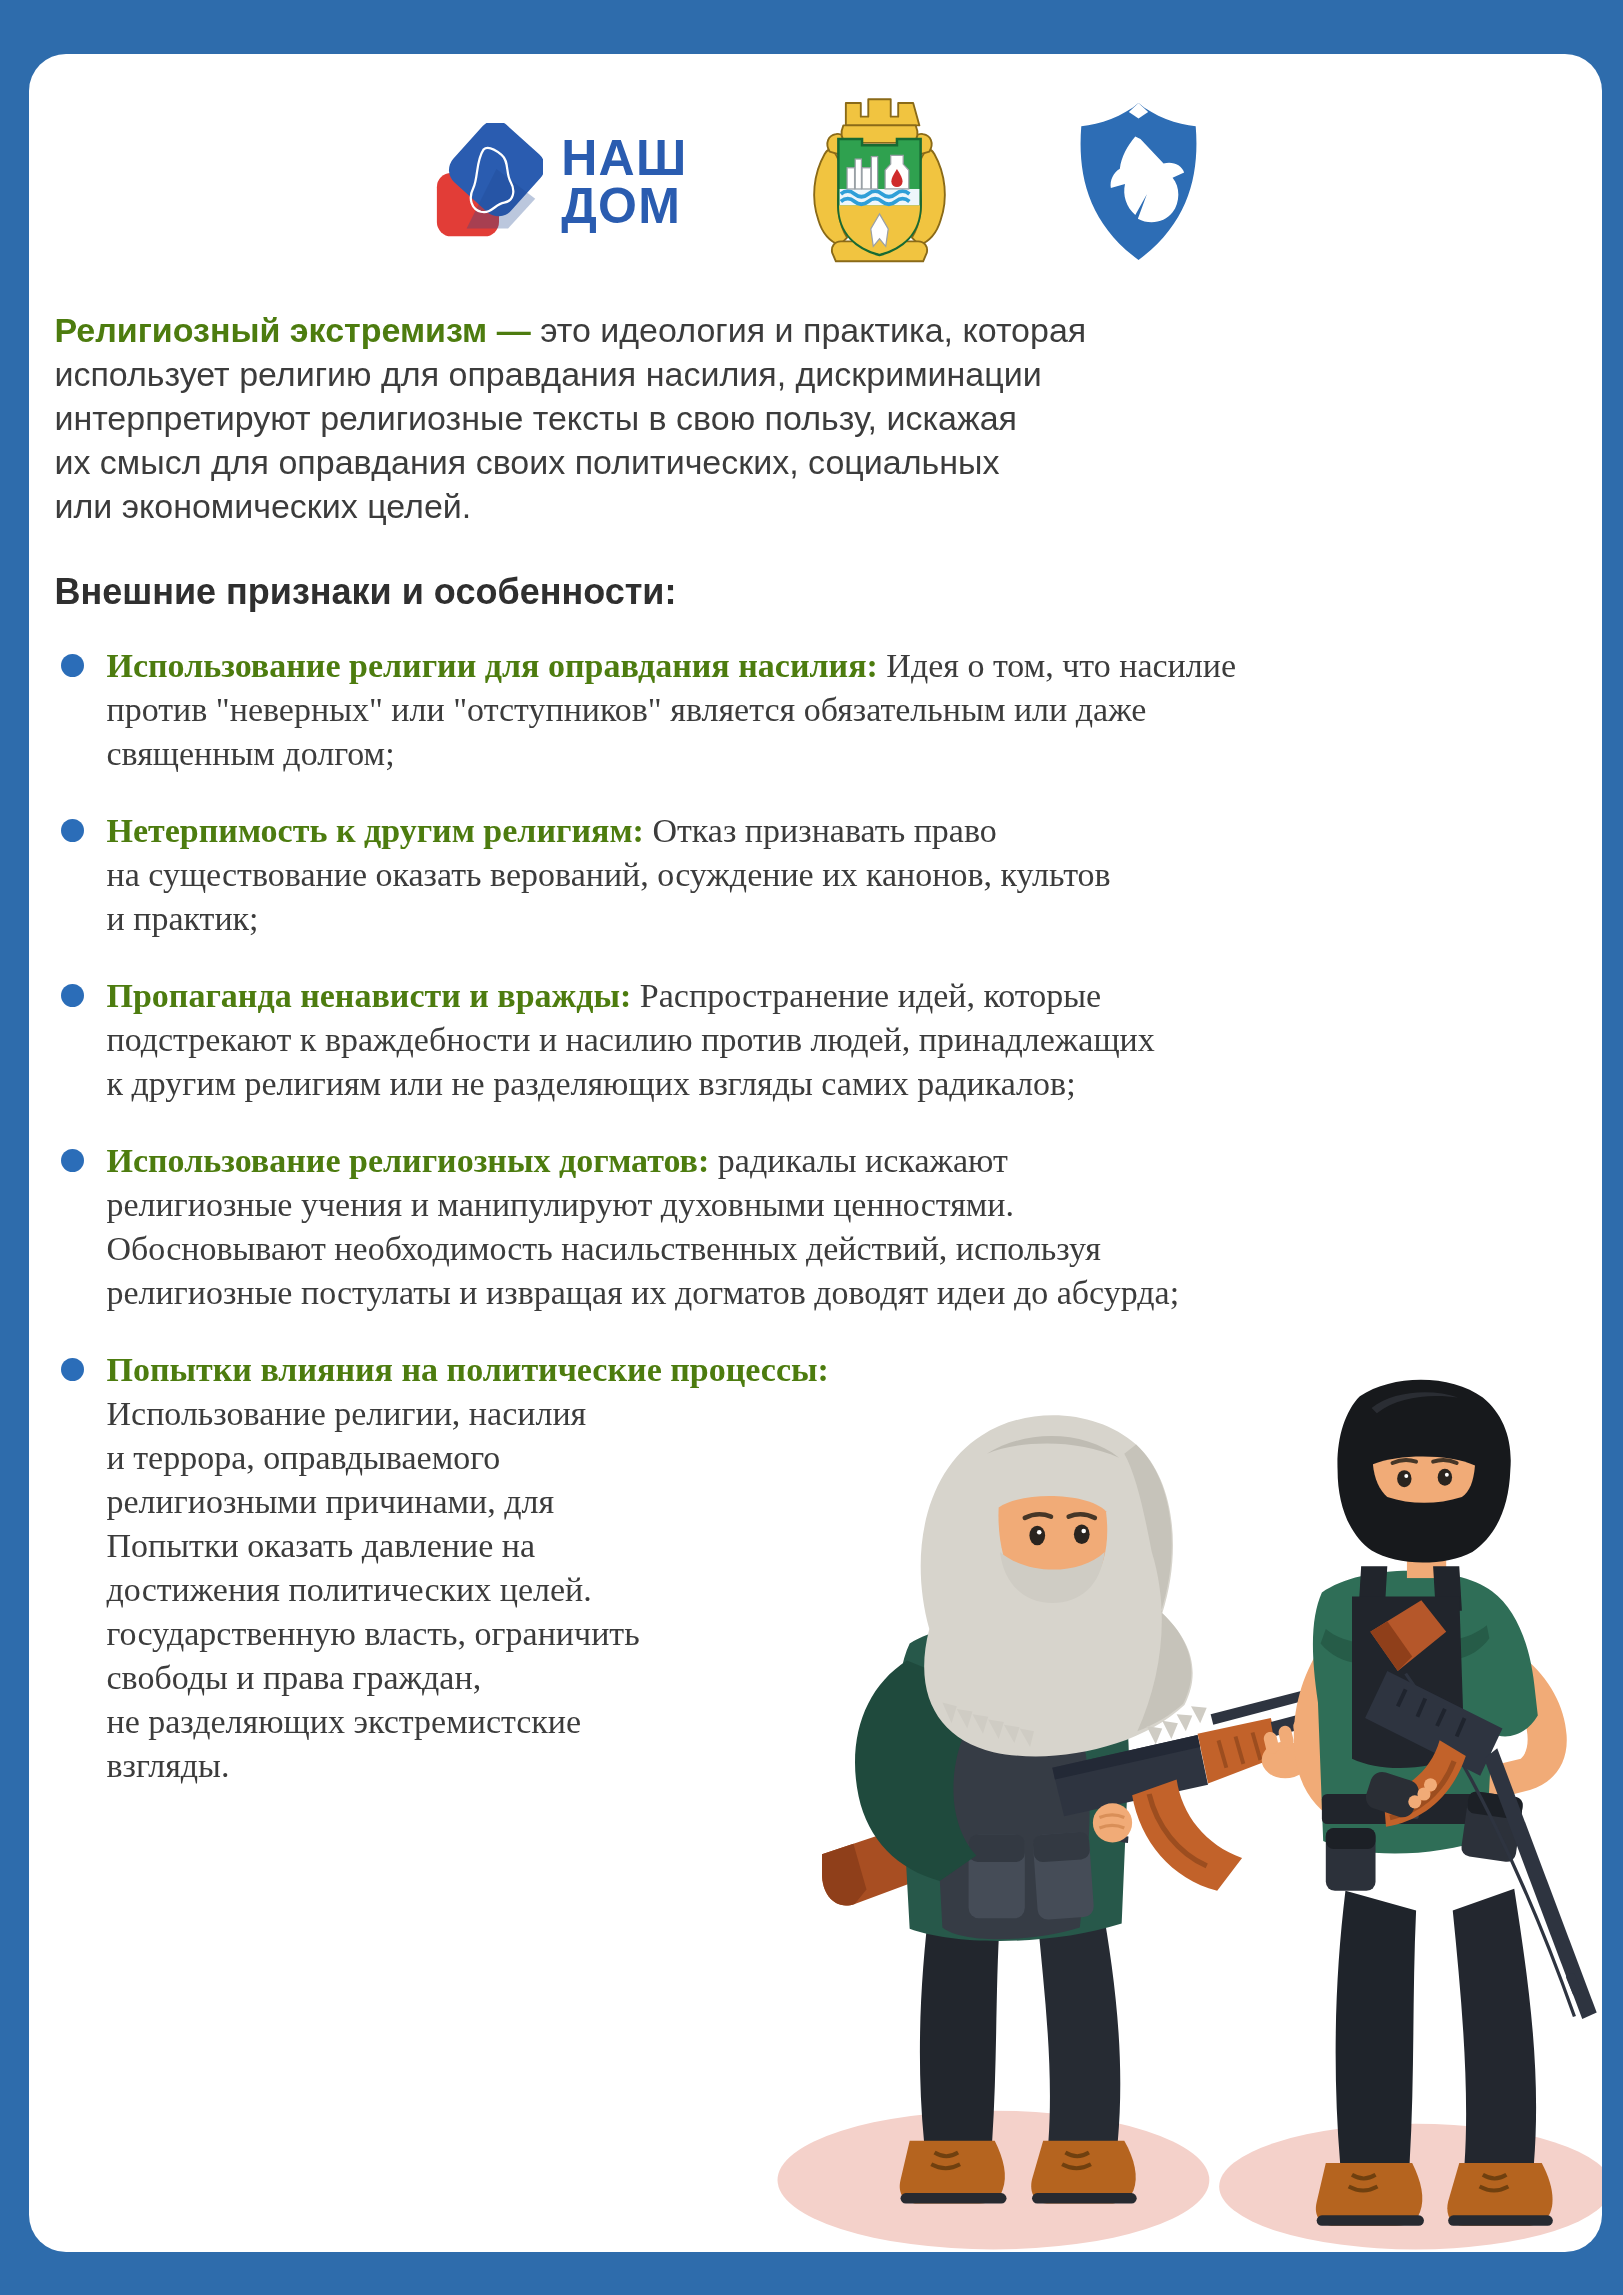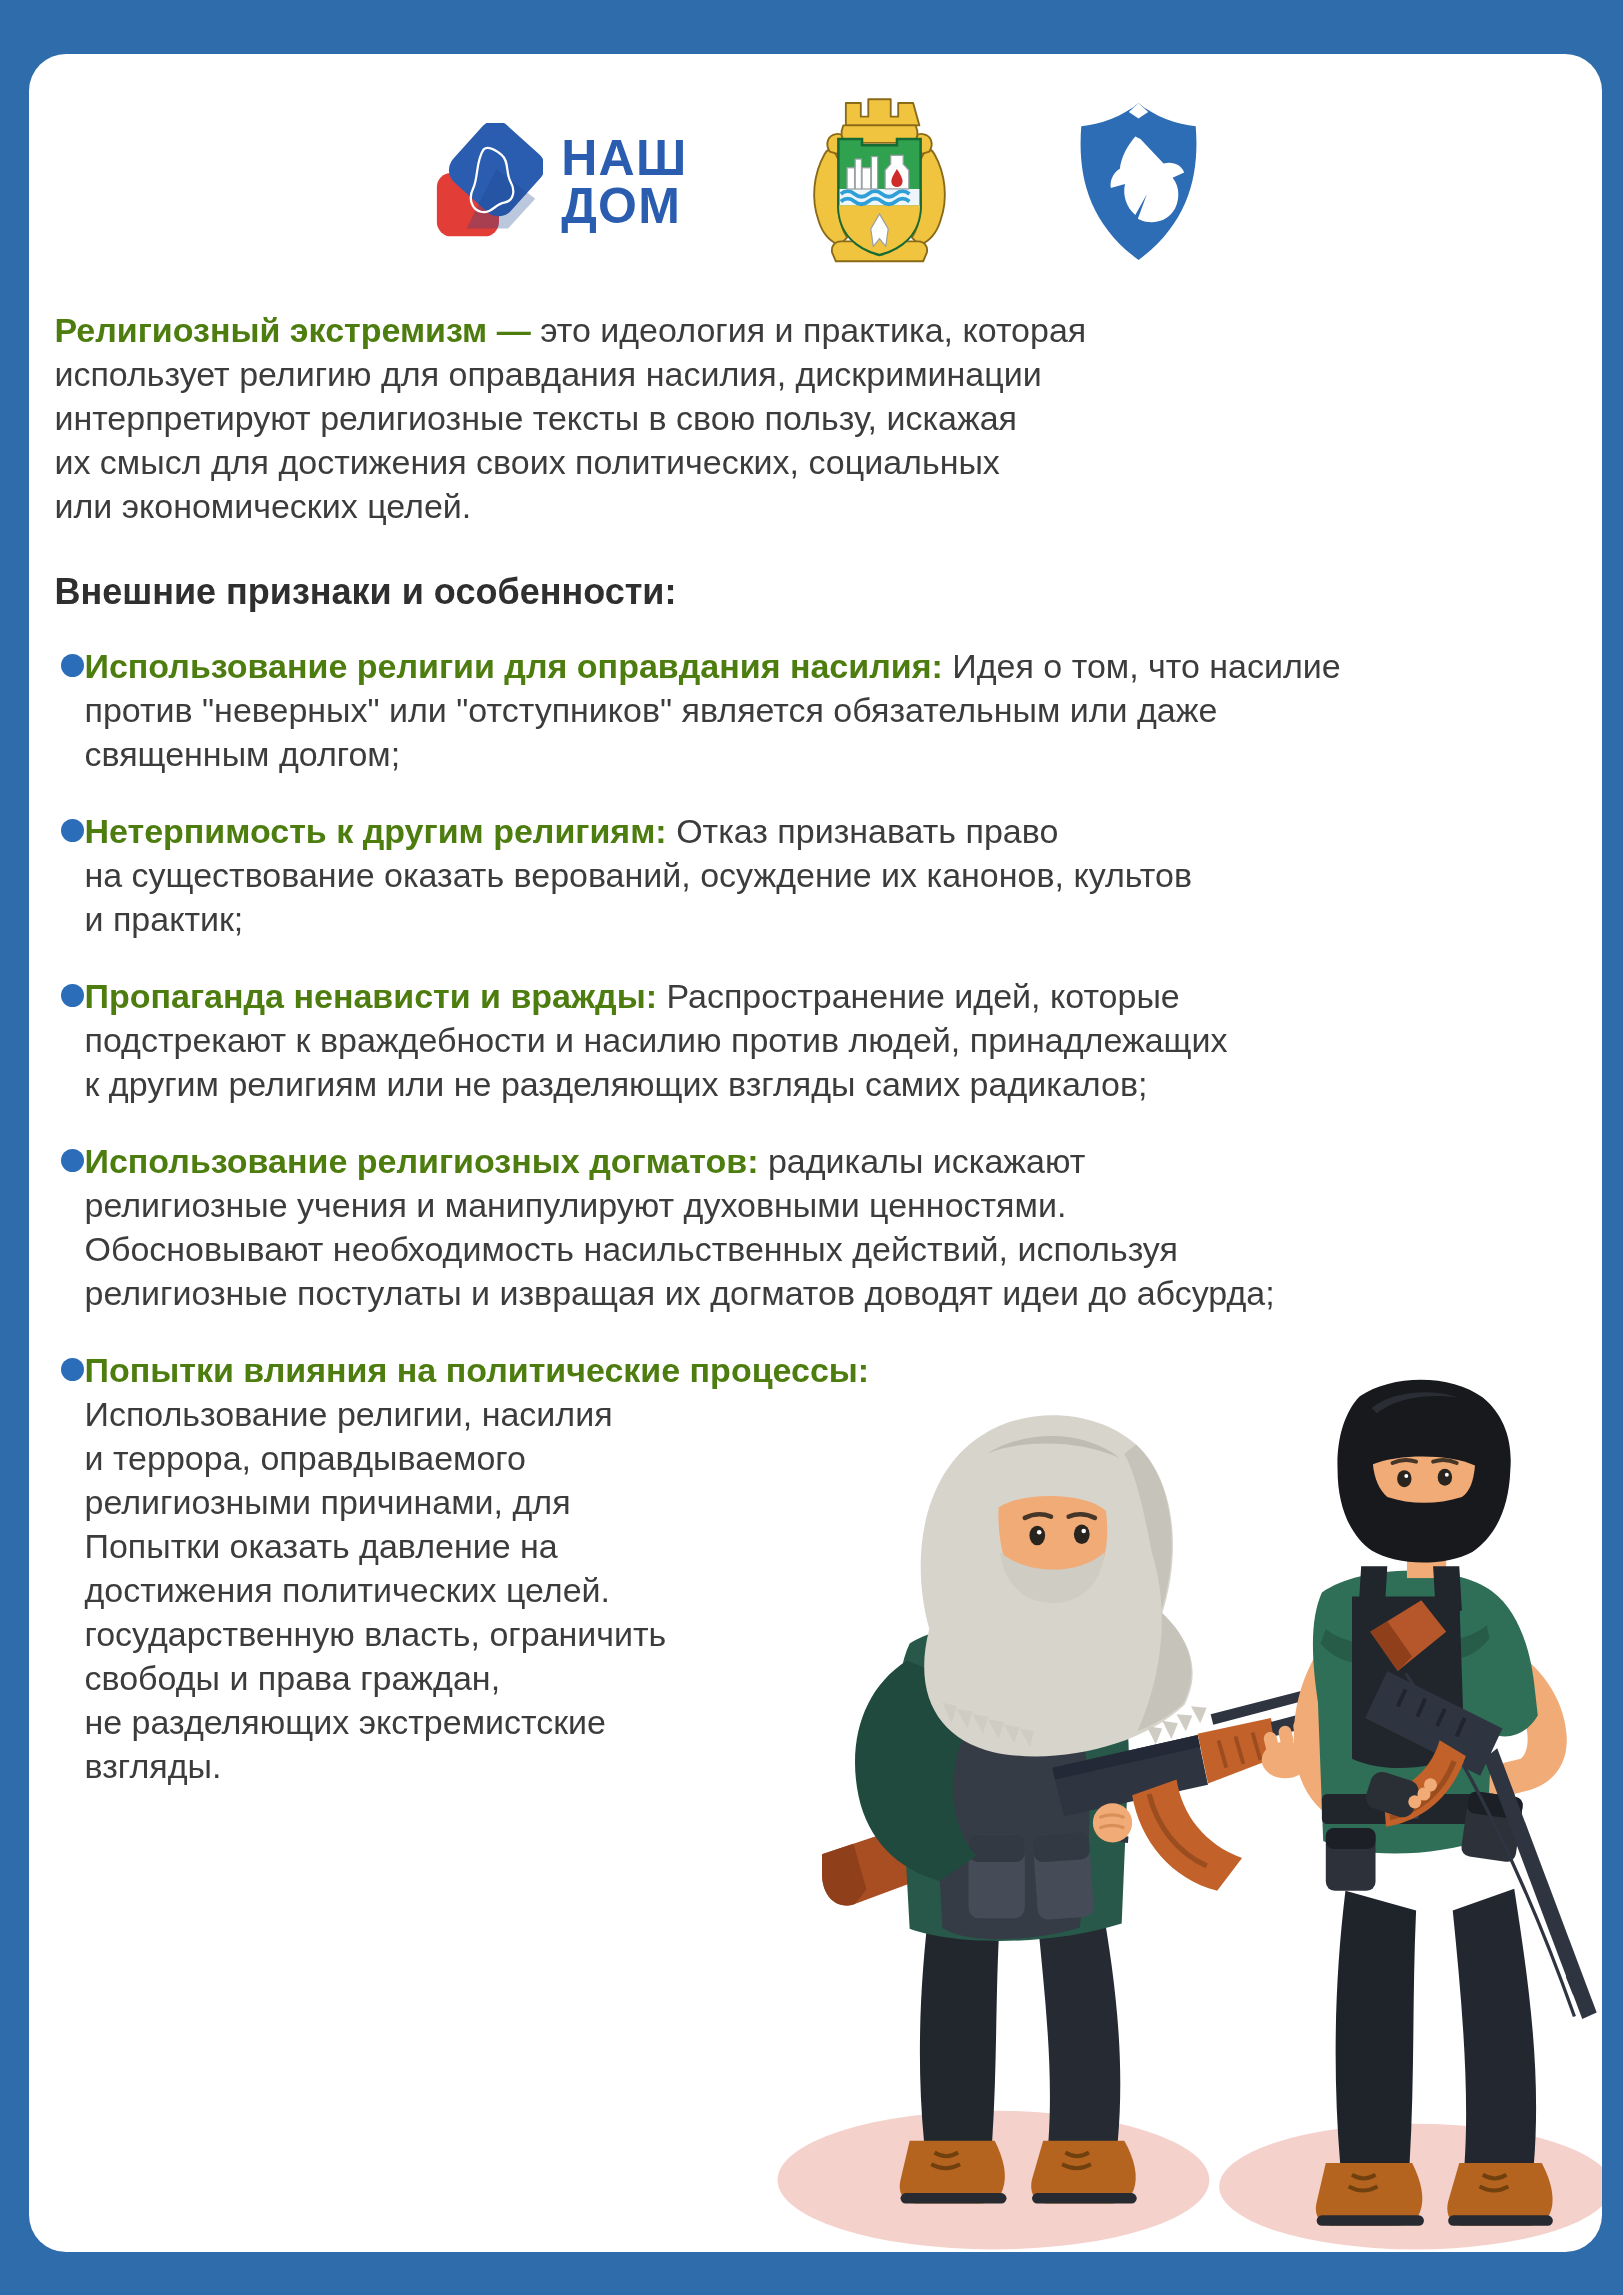--- a/index.html
+++ b/index.html
@@ -18,21 +18,21 @@
   .nd-icon{width:110px;height:118px;}
   .nashdom-word{font-weight:bold;font-size:50px;line-height:0.96;color:#2a5cb0;letter-spacing:1.3px;}
   .coat{width:187px;height:175px;}
   .shield{width:135px;height:169px;}
   
   .intro{margin-top:33px;font-size:34px;line-height:44px;color:#3c3c3c;}
   .line{white-space:nowrap;}
   .b{font-weight:bold;color:#4d7c0f;}
   .section-heading{margin:41px 0 0 0;font-size:36px;line-height:46px;color:#2f2f2f;font-weight:bold;}
   .bullets{margin-top:29px;}
-  .bullet{display:flex;margin-bottom:33px;}
+  .bullet{display:flex;gap:22px;margin-bottom:33px;font-family:Liberation Serif, serif;}
   .dot{flex:none;width:23.6px;height:23.6px;border-radius:50%;background:#2b6db8;margin-left:6.5px;margin-top:9.8px;}
   .bullet-text{font-size:34px;line-height:44px;color:#3c3c3c;}
   
   .militants{position:absolute;right:0;bottom:0;width:890px;height:916px;}
 </style>
 </head>
 <body>
 
 <div class="page">
   <div class="content">
@@ -90,21 +90,21 @@
         <path d="M105,8 C82,28 44,42 16,44 C10,118 26,194 105,252 C184,194 200,118 194,44 C166,42 128,28 105,8 Z" fill="#2d6db5"></path>
         <path d="M100,60 C88,74 78,92 76,110 C66,116 60,128 62,140 L84,134 C80,152 86,170 100,182 L118,150 L104,188 C122,198 146,194 158,178 C170,162 170,138 158,124 L176,116 C172,104 158,98 144,102 L108,64 Z" fill="#ffffff"></path>
         <path d="M105,8 L120,22 L105,32 L90,22 Z" fill="#ffffff"></path>
       </svg>
     </div>
 
     <div class="intro">
       <div class="line"><span class="b">Религиозный экстремизм —</span><span> это идеология и практика, которая</span></div>
       <div class="line">использует религию для оправдания насилия, дискриминации</div>
       <div class="line">интерпретируют религиозные тексты в свою пользу, искажая</div>
-      <div class="line">их смысл для достижения своих политических, социальных</div>
+      <div class="line">их смысл для оправдания своих политических, социальных</div>
       <div class="line">или экономических целей.</div>
     </div>
 
     <h2 class="section-heading">Внешние признаки и особенности:</h2>
 
     <div class="bullets">
 
       <div class="bullet">
         <span class="dot"></span>
         <div class="bullet-text">

